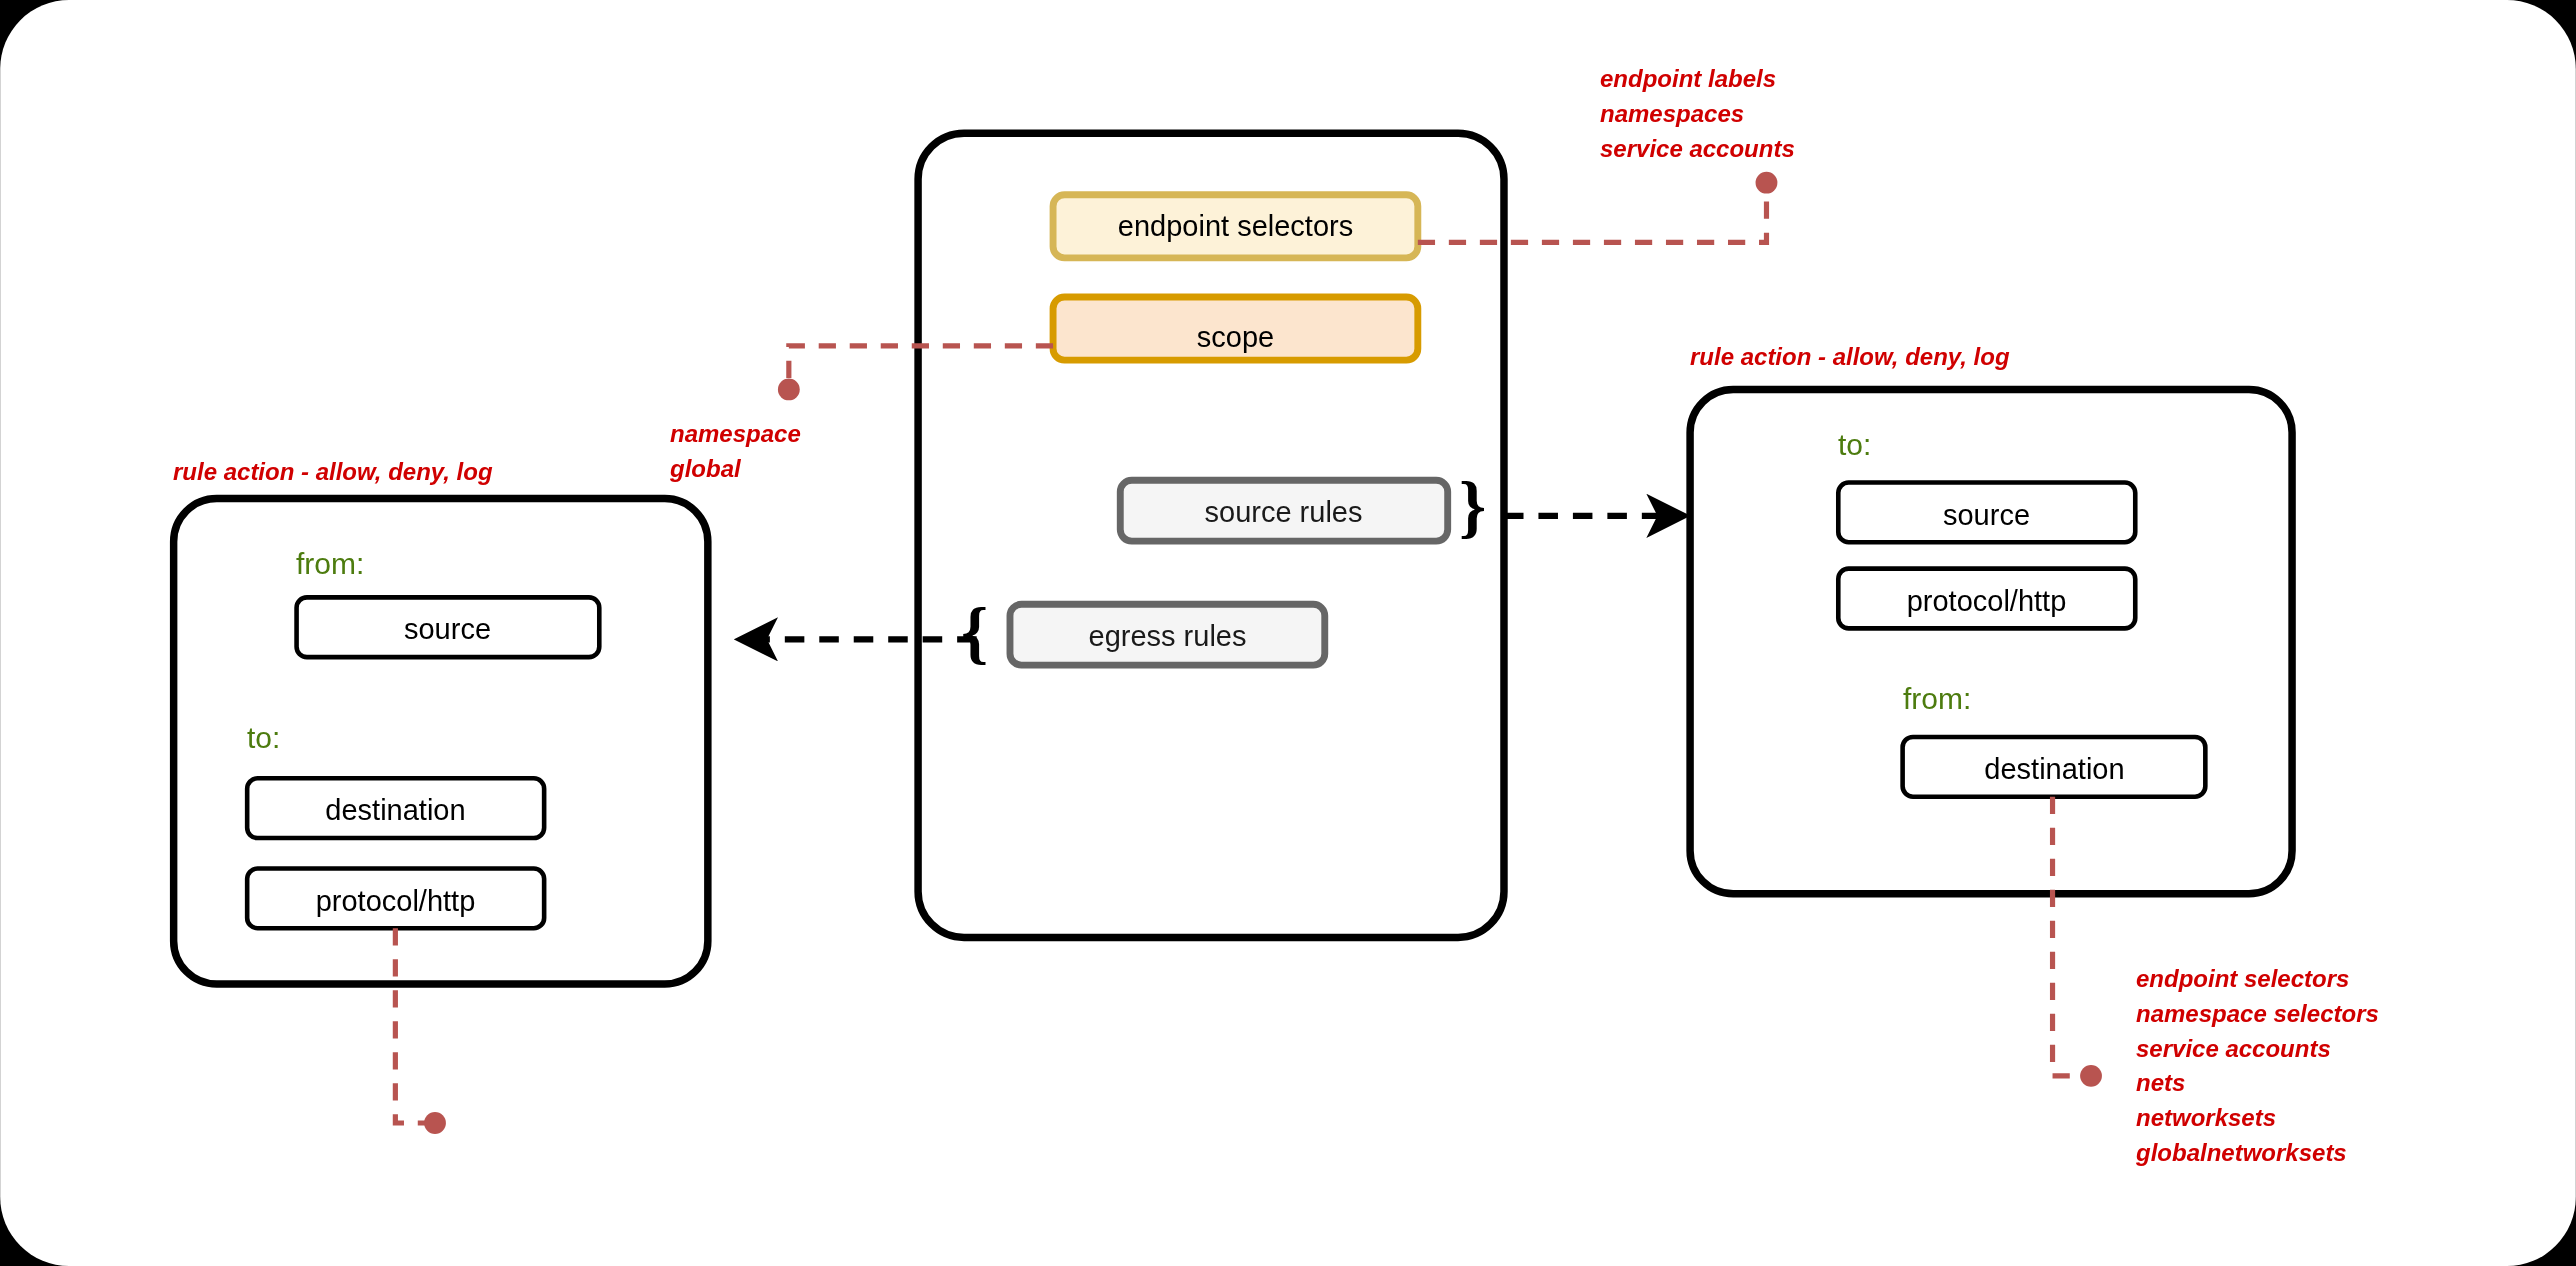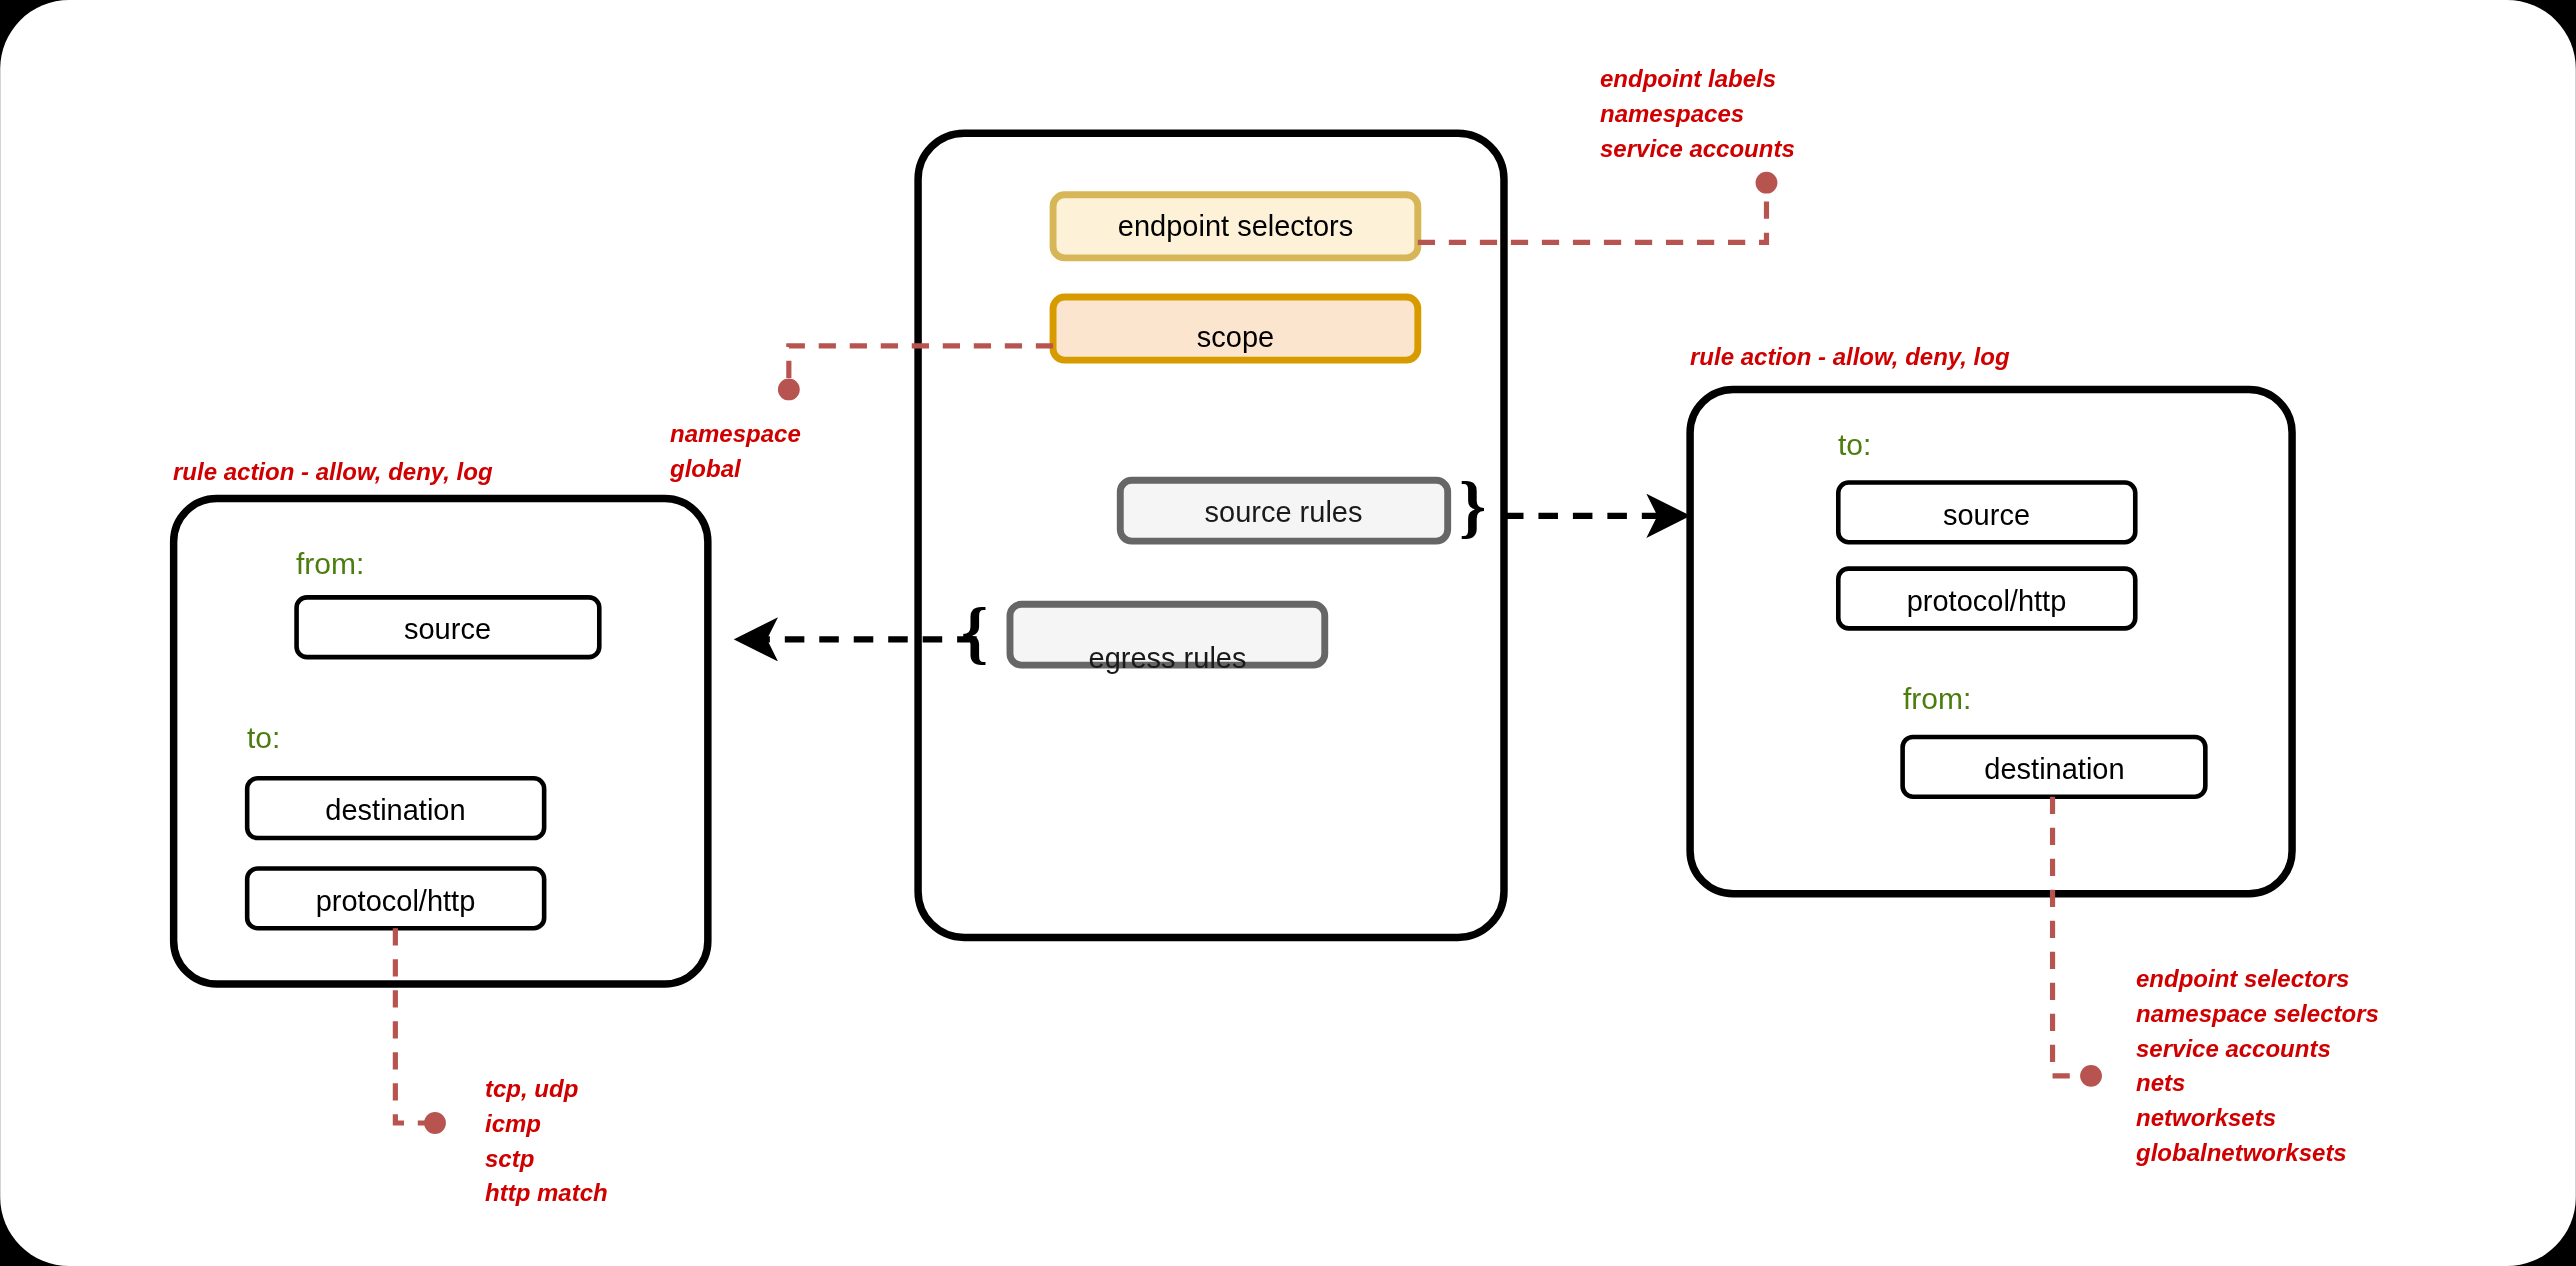--- a/index.html
+++ b/index.html
@@ -119,21 +119,21 @@
     <path d="M 3573 1387 L 3573 1873 L 3625 1873" fill="none" stroke="#b85450" stroke-width="9" stroke-dasharray="30 24"></path>
     <circle cx="3640" cy="1873" r="19" fill="#b85450"></circle>
   </svg>
 
   <div class="lbl node-text" style="left:1053px; top:209px; width:365px;">endpoint selectors</div>
 
   <div class="lbl node-text" style="left:1053px; top:320px; width:365px;">scope</div>
 
   <div class="lbl node-text grey" style="left:1120px; top:495px; width:327px;">source rules</div>
 
-  <div class="lbl node-text grey" style="left:1010px; top:619px; width:315px;margin-top:22px;">egress rules</div>
+  <div class="lbl node-text grey" style="left:1010px; top:619px; width:315px;">egress rules</div>
 
   <div class="brace" style="left:1459px; top:473px;">}</div>
   <div class="brace" style="left:961px; top:599px;">{</div>
 
   <div class="lbl anno center" style="left:173px; top:455px; width:534px;">rule action - allow, deny, log</div>
 
   <div class="lbl section-label" style="left:296px; top:546px;">from:</div>
 
   <div class="lbl node-text" style="left:296px; top:612px; width:303px;">source</div>
 
@@ -155,24 +155,20 @@
 
   <div class="lbl node-text" style="left:1903px; top:752px; width:303px;">destination</div>
 
   <div class="lbl anno center" style="left:1600px; top:62px; width:333px;">endpoint labels
 namespaces
 service accounts</div>
 
   <div class="lbl anno center" style="left:670px; top:417px; width:230px;">namespace
 global</div>
 
-  <div class="lbl anno left" style="left:485px; top:1072px; width:345px;">tcp, udp
-icmp
-sctp
-http match</div>
 
   <div class="lbl anno left" style="left:2136px; top:962px; width:402px;">endpoint selectors
 namespace selectors
 service accounts
 nets
 networksets
 globalnetworksets</div>
 
 </div>
 

